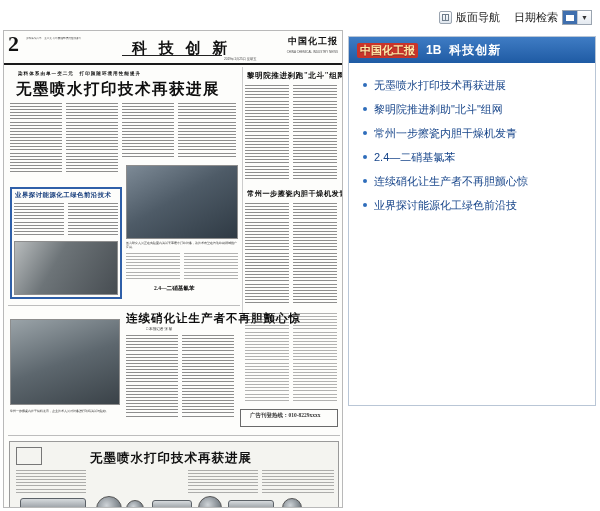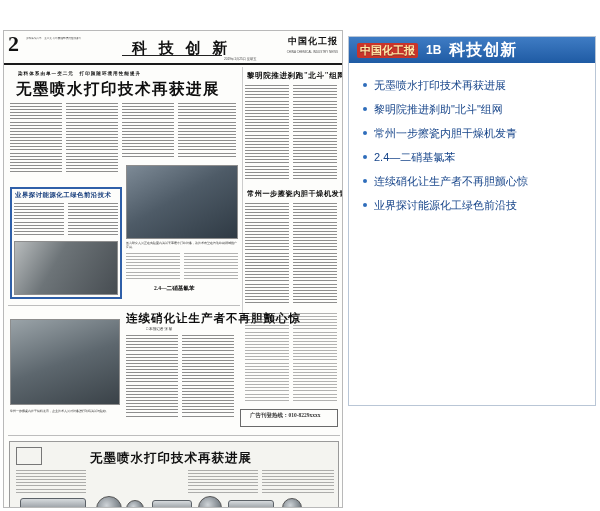--- a/index.html
+++ b/index.html
@@ -301,21 +301,21 @@
     border-radius: 2px;
     line-height: 13px;
     white-space: nowrap;
   }
   .panel-page {
     font-size: 12px;
     font-weight: bold;
     color: #ffffff;
   }
   .panel-title {
-    font-size: 16px;
+    font-size: 12px;
     font-weight: bold;
     color: #ffffff;
     letter-spacing: 1px;
   }
   .panel-body {
     padding: 10px 12px;
   }
   .panel-list {
     list-style: none;
     margin: 0;
@@ -340,20 +340,34 @@
   }
   .panel-list li .lbl {
     line-height: 14px;
   }
 </style>
 </head>
 <body>
 
 <div id="app">
 
+  <div class="toolbar">
+    <div class="tool-group">
+      <span class="icon-box grid"></span>
+      <span class="tool-label">版面导航</span>
+    </div>
+    <div class="tool-group">
+      <span class="tool-label">日期检索</span>
+      <span class="date-picker">
+        <span class="dp-cal"></span>
+        <span class="dp-sep"></span>
+        <span class="dp-arrow">▼</span>
+      </span>
+    </div>
+  </div>
 
   <div class="page-wrap">
     <div class="np">
 
       <div class="np-head">
         <div class="np-pagenum">2</div>
         <div class="np-headmeta">染料体系由单一变二元  打印颜随环境用性能提升</div>
         <div class="np-section">科 技 创 新</div>
         <div class="np-sec-rule"></div>
         <div class="np-masthead">

